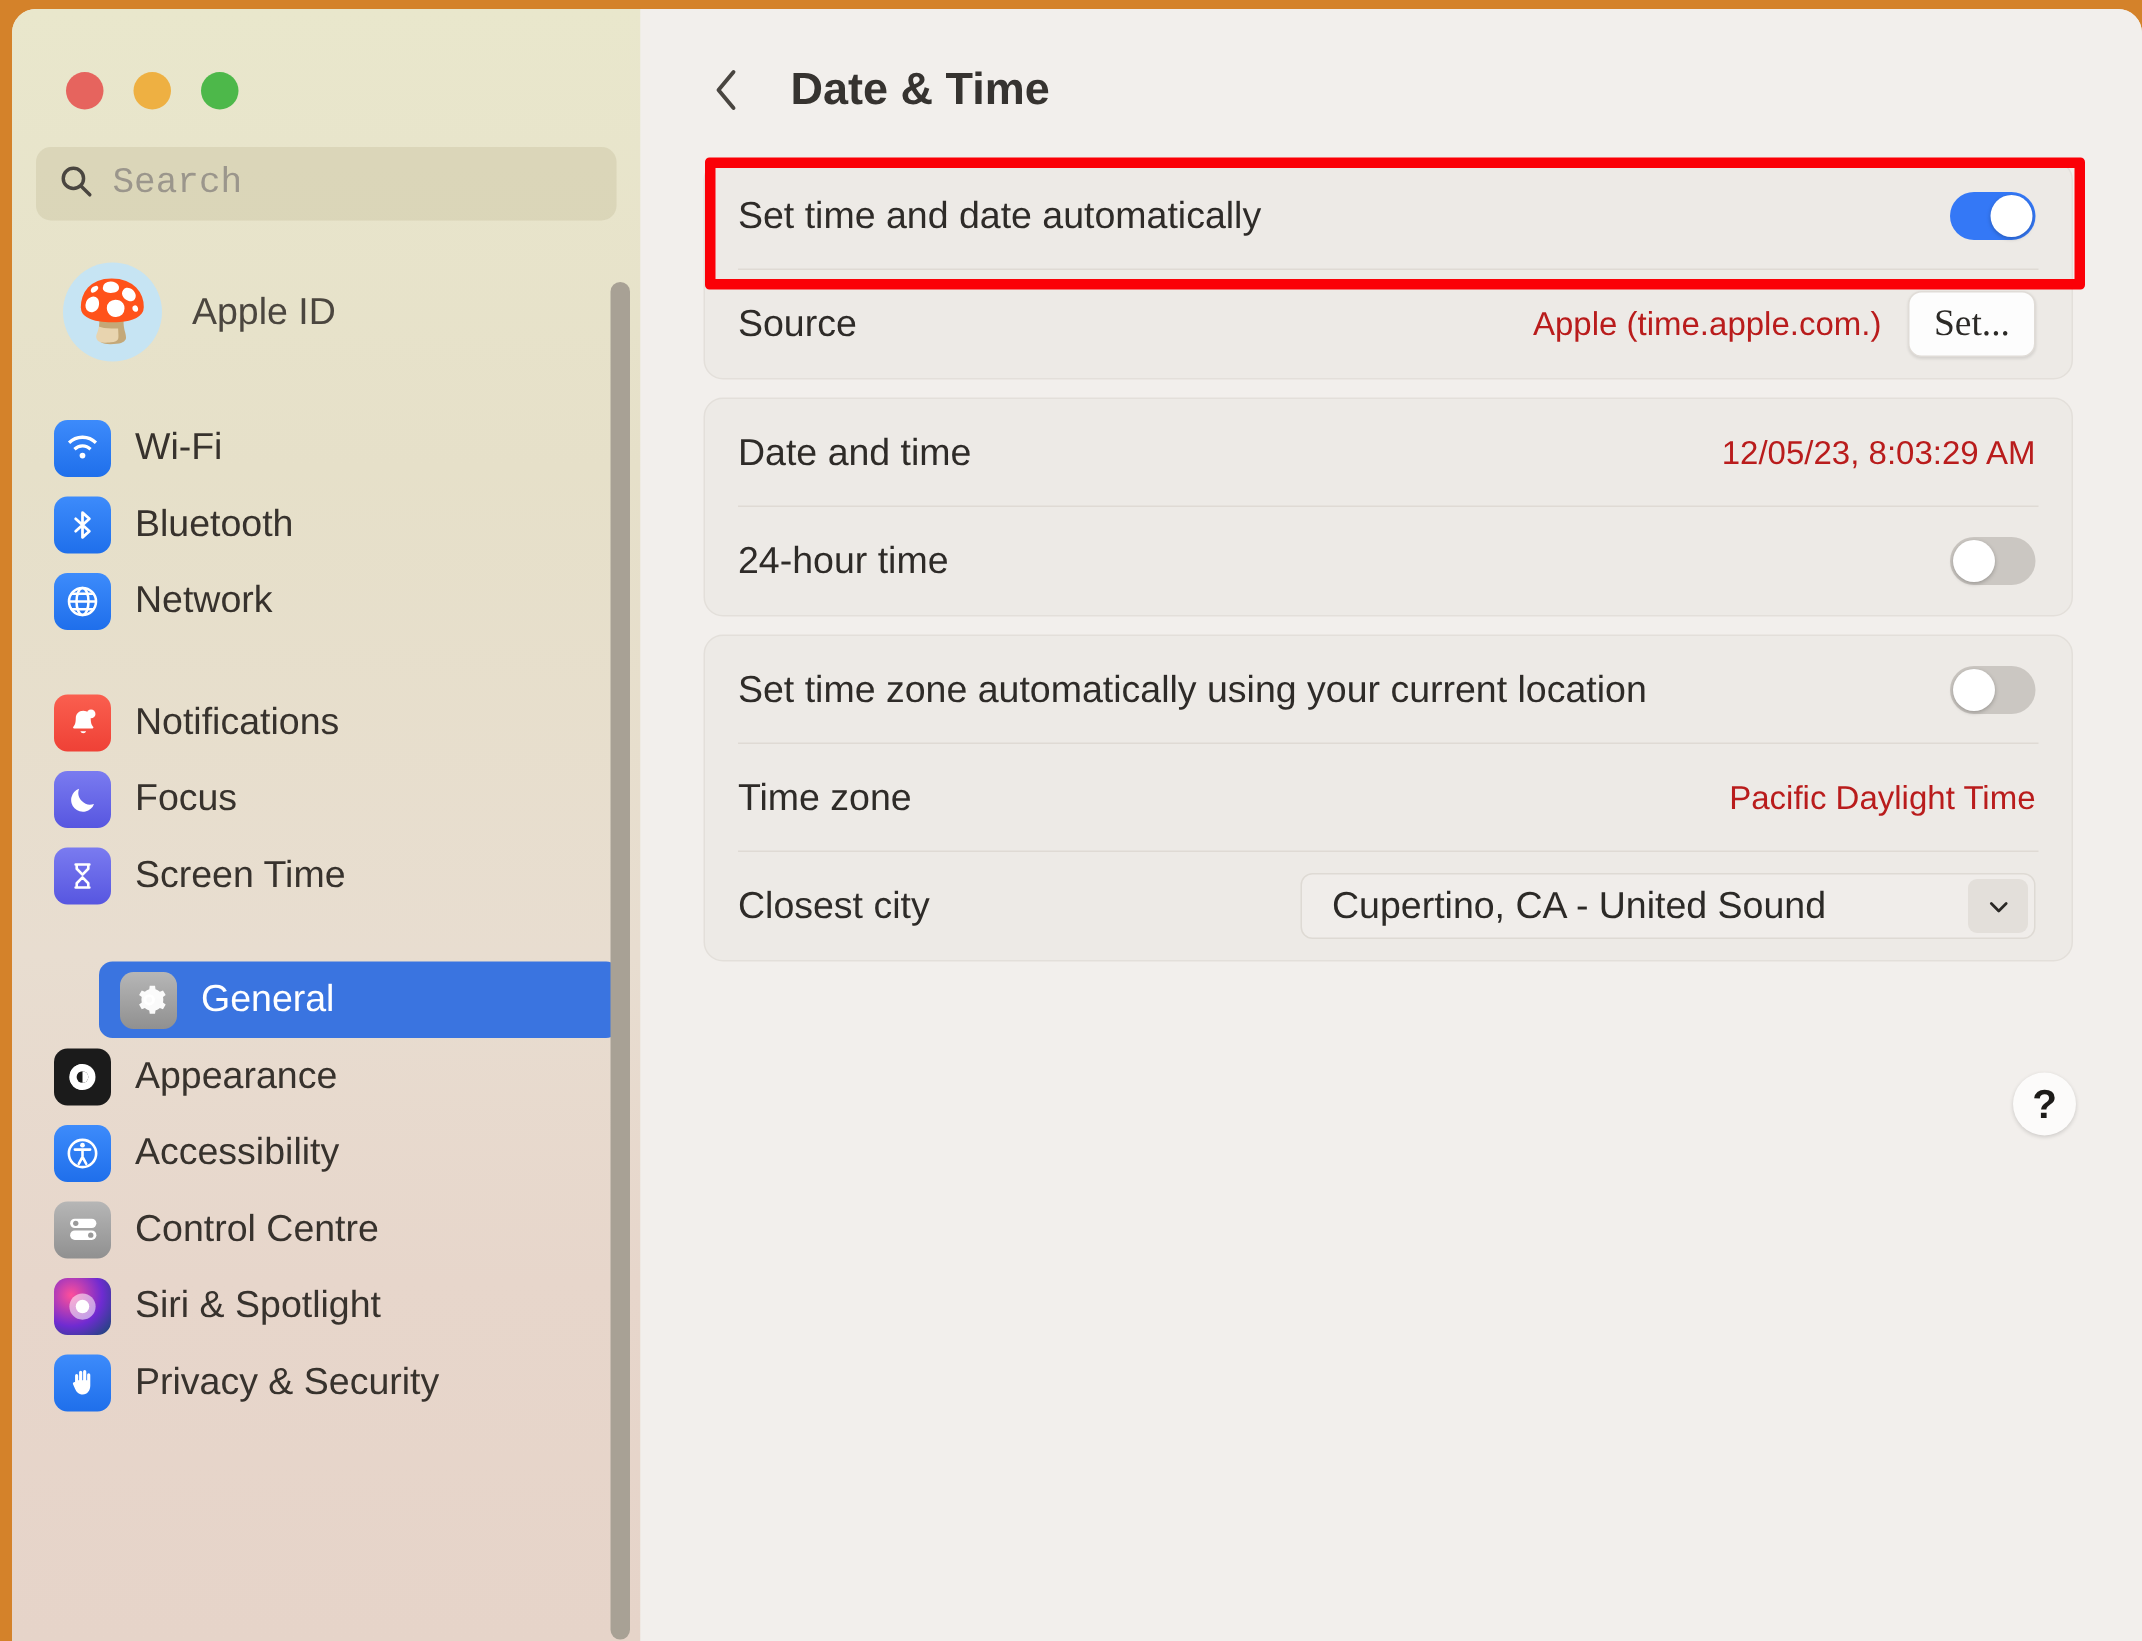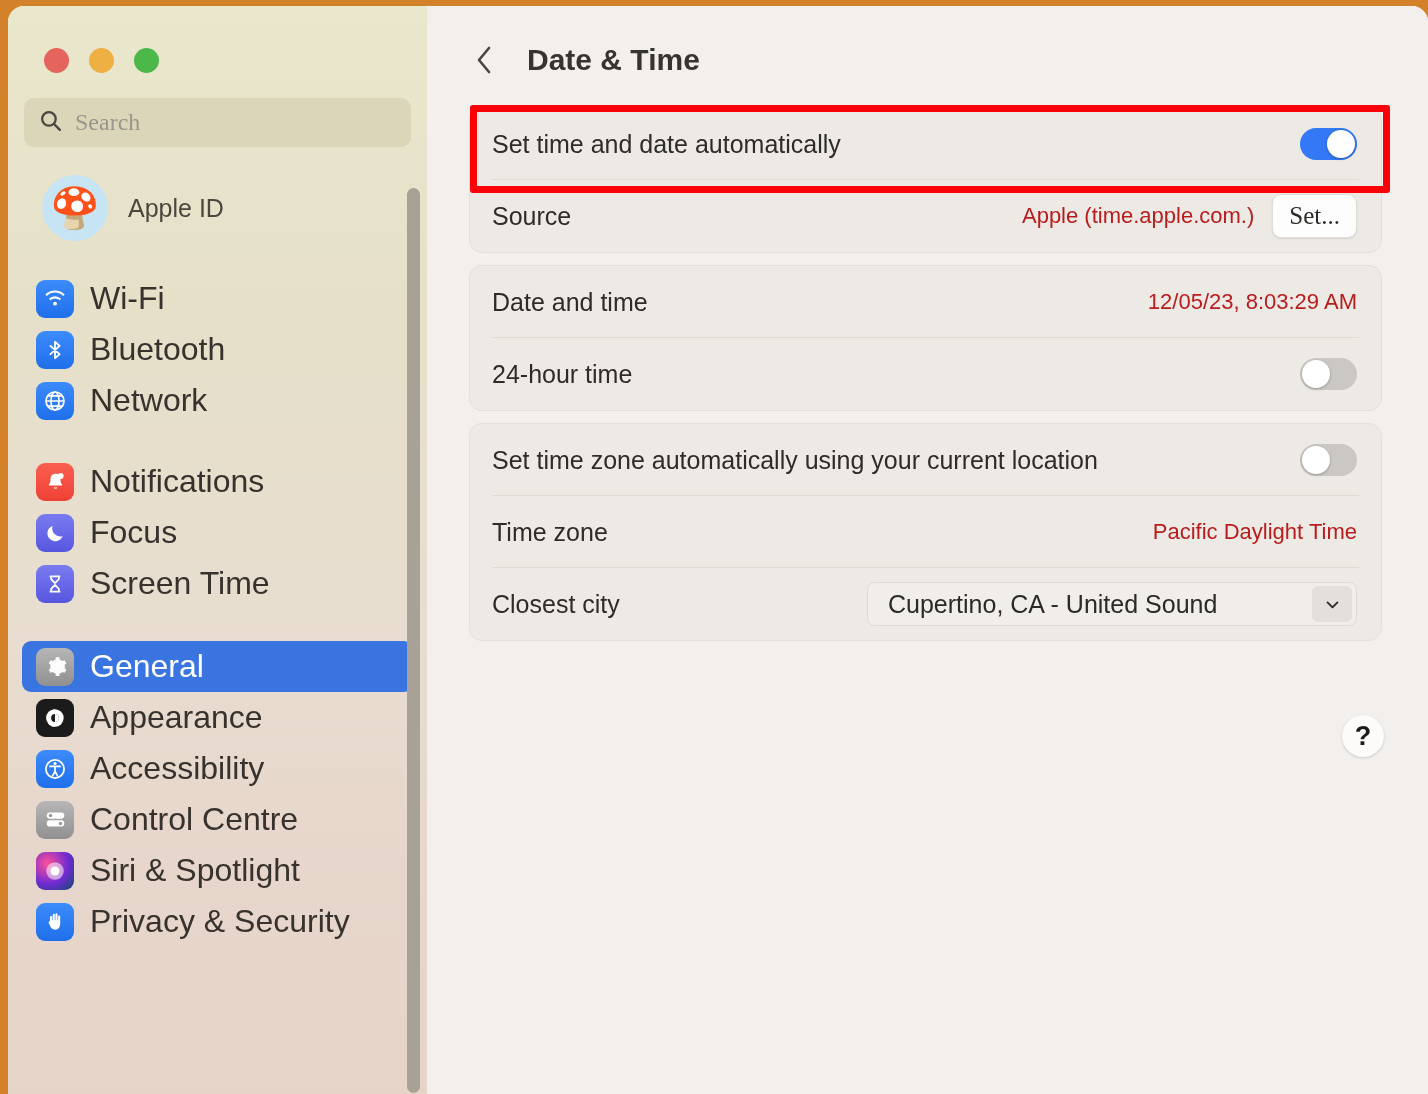--- a/index.html
+++ b/index.html
@@ -52,21 +52,21 @@
     display: flex;
     align-items: center;
     padding: 0 14px;
     gap: 12px;
   }
   .search-icon { flex: 0 0 auto; display: block; }
   .search-input {
     border: none;
     background: transparent;
     outline: none;
-    font-family: Liberation Serif, serif;
+    font-family: Liberation Mono, monospace;
     font-size: 24px;
     color: #3a3a38;
     width: 100%;
   }
   .search-input::placeholder { color: #9b968c; }
 
   
   .account-row {
     display: flex;
     align-items: center;
@@ -93,22 +93,22 @@
 
   .nav-item {
     display: flex;
     align-items: center;
     gap: 16px;
     height: 51px;
     padding: 0 14px;
     border-radius: 9px;
     cursor: default;
   }
-  .nav-item.selected { background: #3a74e0; }
-  .nav-label { font-size: 32px; color: #37322d; white-space: nowrap; }
+  .nav-item.selected { background: #3a74e0; margin-left: 44px; }
+  .nav-label { font-size: 25px; color: #37322d; white-space: nowrap; }
   .nav-item.selected .nav-label { color: #ffffff; }
 
   .nav-icon {
     flex: 0 0 38px;
     width: 38px; height: 38px;
     border-radius: 9px;
     display: flex; align-items: center; justify-content: center;
     overflow: hidden;
   }
   .ic-blue   { background: linear-gradient(180deg,#3d8bfb,#1f6feb); }

